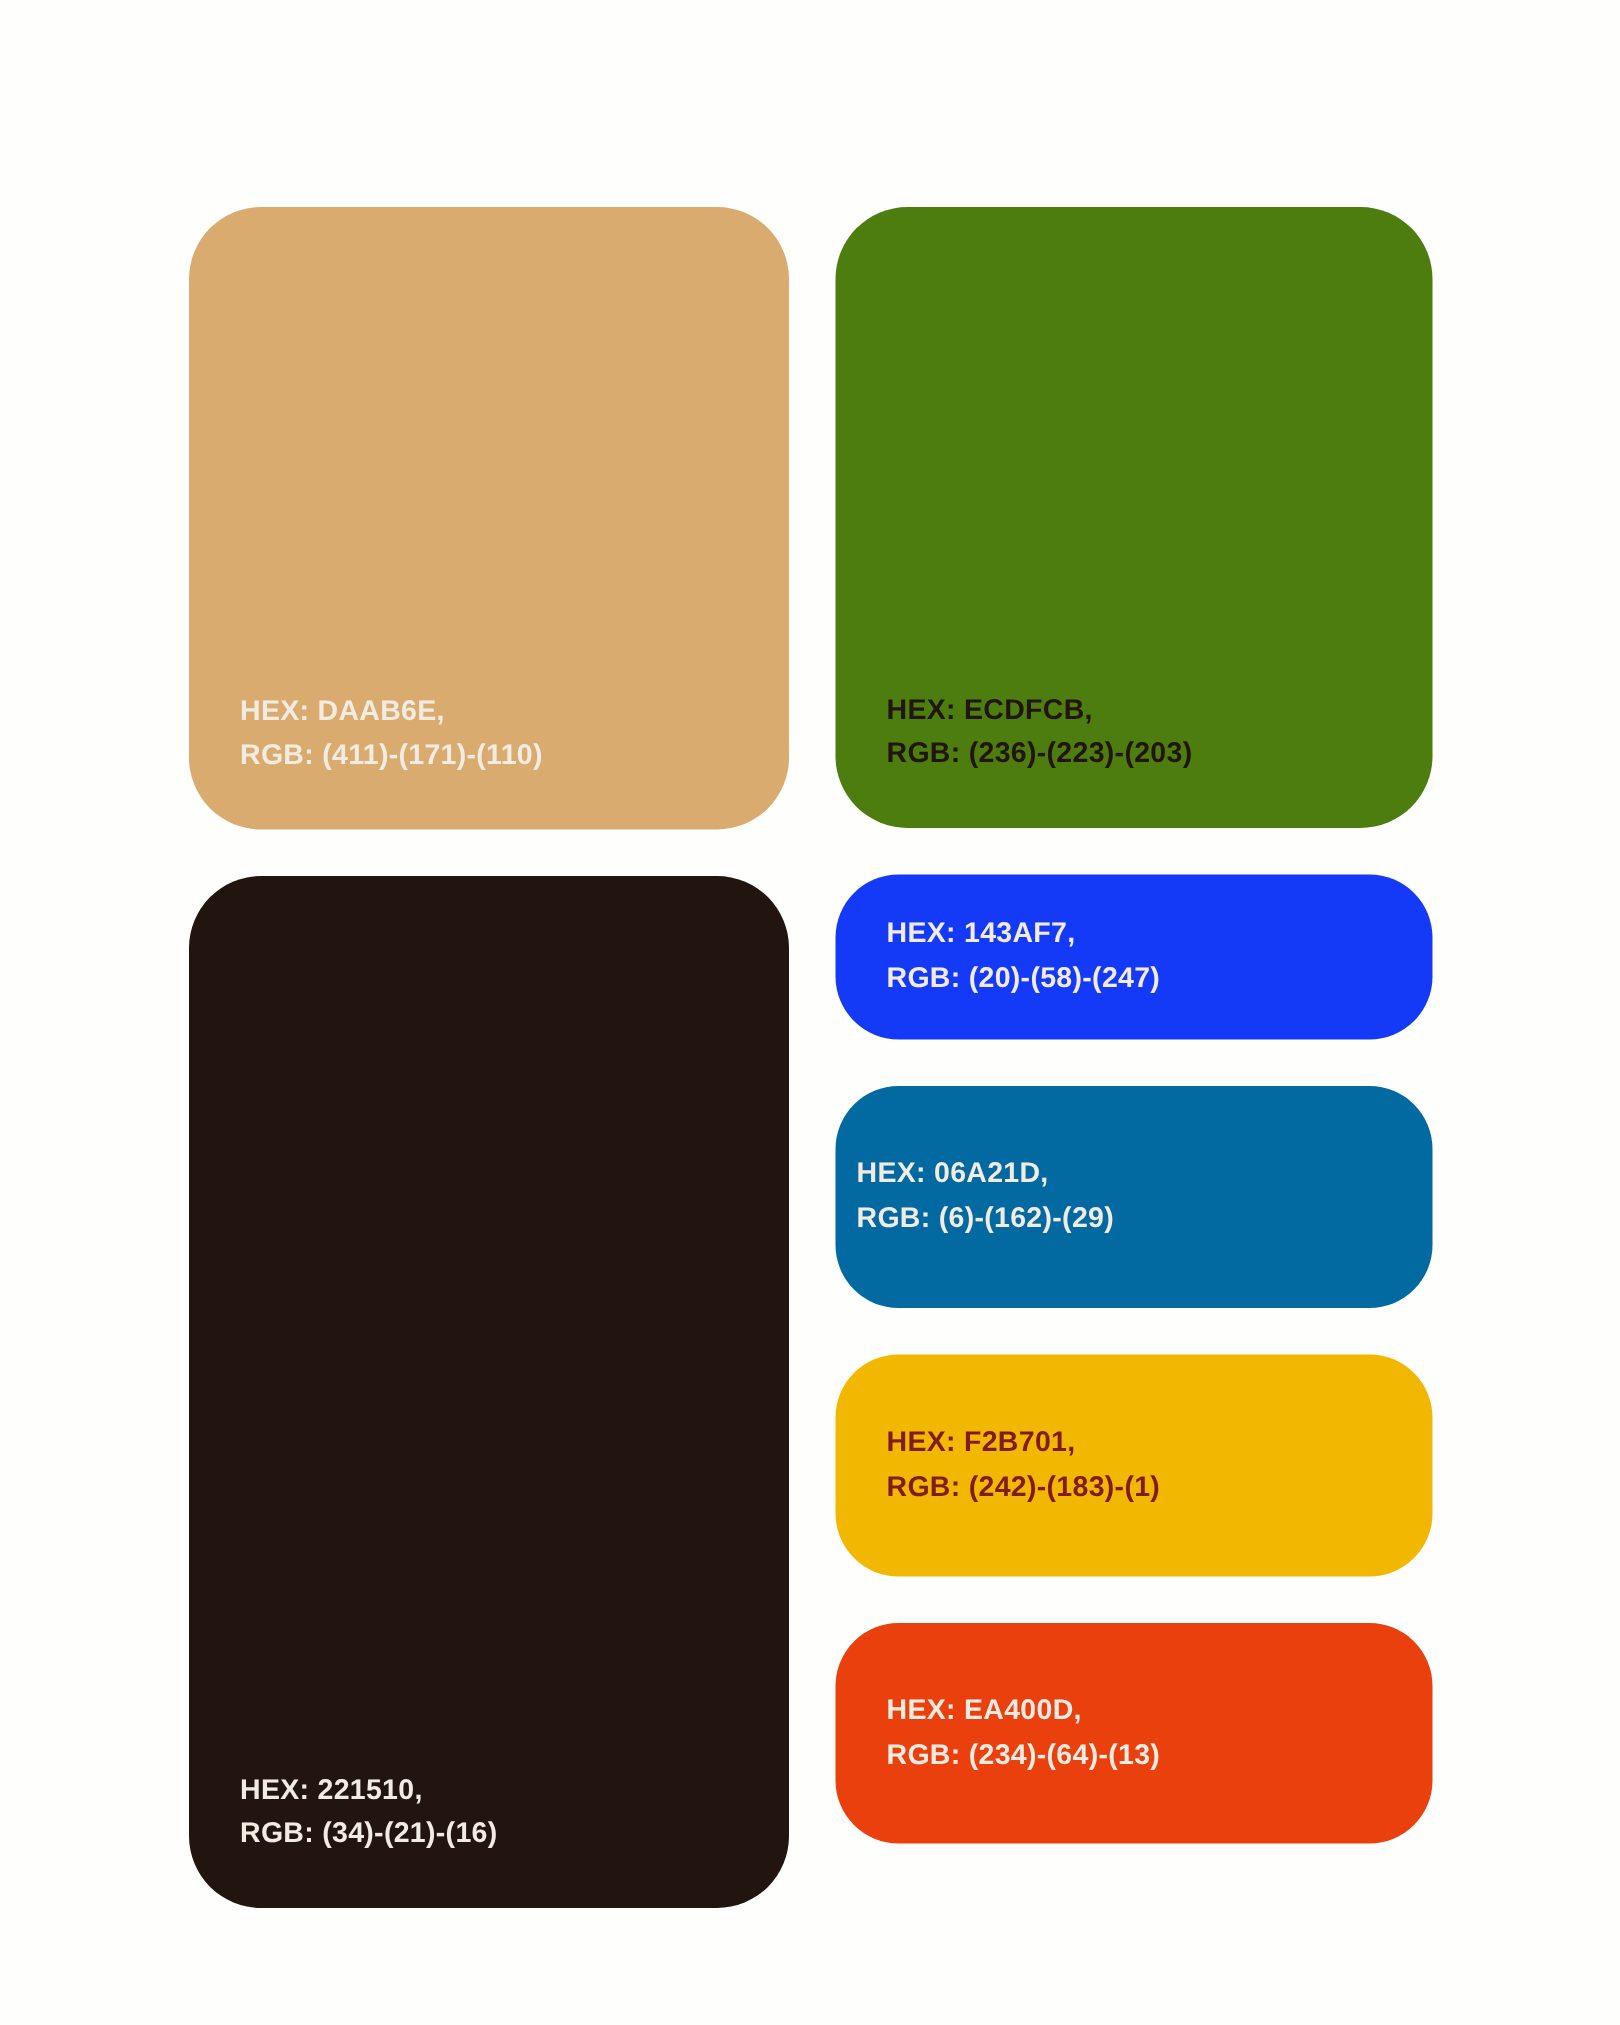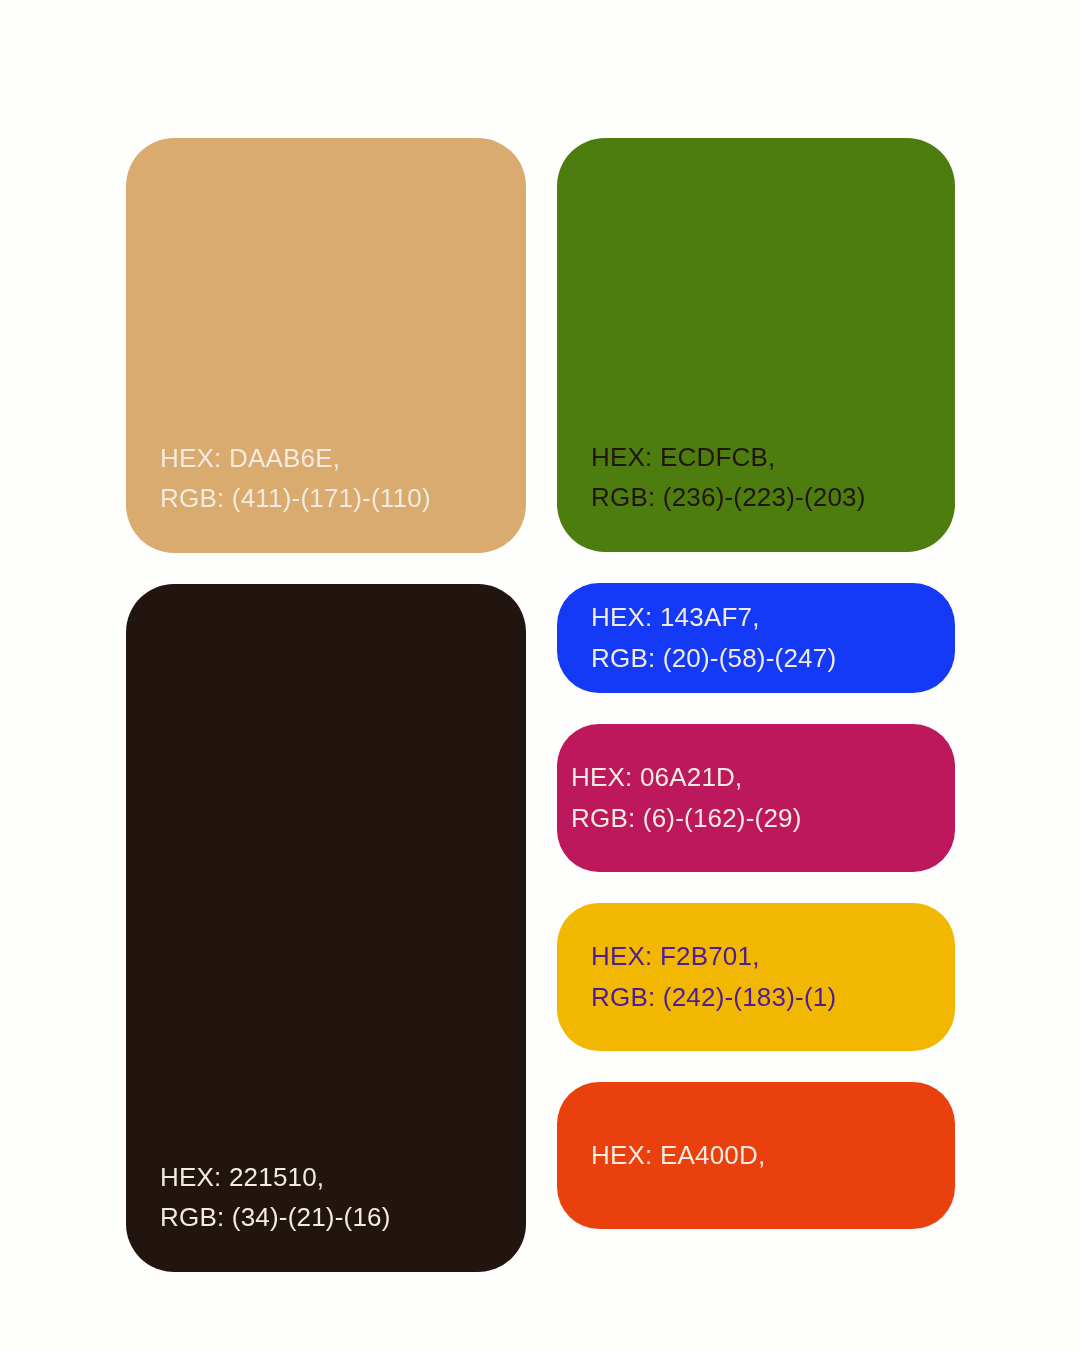--- a/index.html
+++ b/index.html
@@ -64,22 +64,22 @@
     border-radius: 42px;
   }
 
   .swatch-info {
     line-height: 1.56;
     letter-spacing: 0.2px;
   }
 
   .swatch-line {
     display: block;
-    font-size: 26px;
-    font-weight: 400;
+    font-size: 19px;
+    font-weight: 700;
     white-space: nowrap;
   }
 
   
   .text-light { color: #F2EBE2; }
   .text-dark  { color: #221510; }
 </style>
 </head>
 <body style="background-color: rgb(254, 254, 253);">
 
@@ -112,34 +112,35 @@
       </div>
     </div>
 
     <div class="swatch pill swatch-blue" style="background-color: rgb(20, 58, 247);">
       <div class="swatch-info text-light" style="color: rgb(242, 235, 226);">
         <span class="swatch-line">HEX: 143AF7,</span>
         <span class="swatch-line">RGB: (20)-(58)-(247)</span>
       </div>
     </div>
 
-    <div class="swatch pill swatch-green" style="background-color: #be185d; padding-left: 14px;">
+    <div class="swatch pill swatch-green" style="background-color: #0369a1; padding-left: 14px;">
       <div class="swatch-info text-light" style="color: rgb(242, 235, 226);">
         <span class="swatch-line">HEX: 06A21D,</span>
         <span class="swatch-line">RGB: (6)-(162)-(29)</span>
       </div>
     </div>
 
     <div class="swatch pill swatch-yellow" style="background-color: rgb(242, 183, 1);">
-      <div class="swatch-info text-light" style="color: #4c1d95;">
+      <div class="swatch-info text-light" style="color: #7f1d1d;">
         <span class="swatch-line">HEX: F2B701,</span>
         <span class="swatch-line">RGB: (242)-(183)-(1)</span>
       </div>
     </div>
 
     <div class="swatch pill swatch-red" style="background-color: rgb(234, 64, 13);">
       <div class="swatch-info text-light" style="color: rgb(242, 235, 226);">
         <span class="swatch-line">HEX: EA400D,</span>
+        <span class="swatch-line">RGB: (234)-(64)-(13)</span>
       </div>
     </div>
 
   </div>
 </div>
 
 </body></html>

